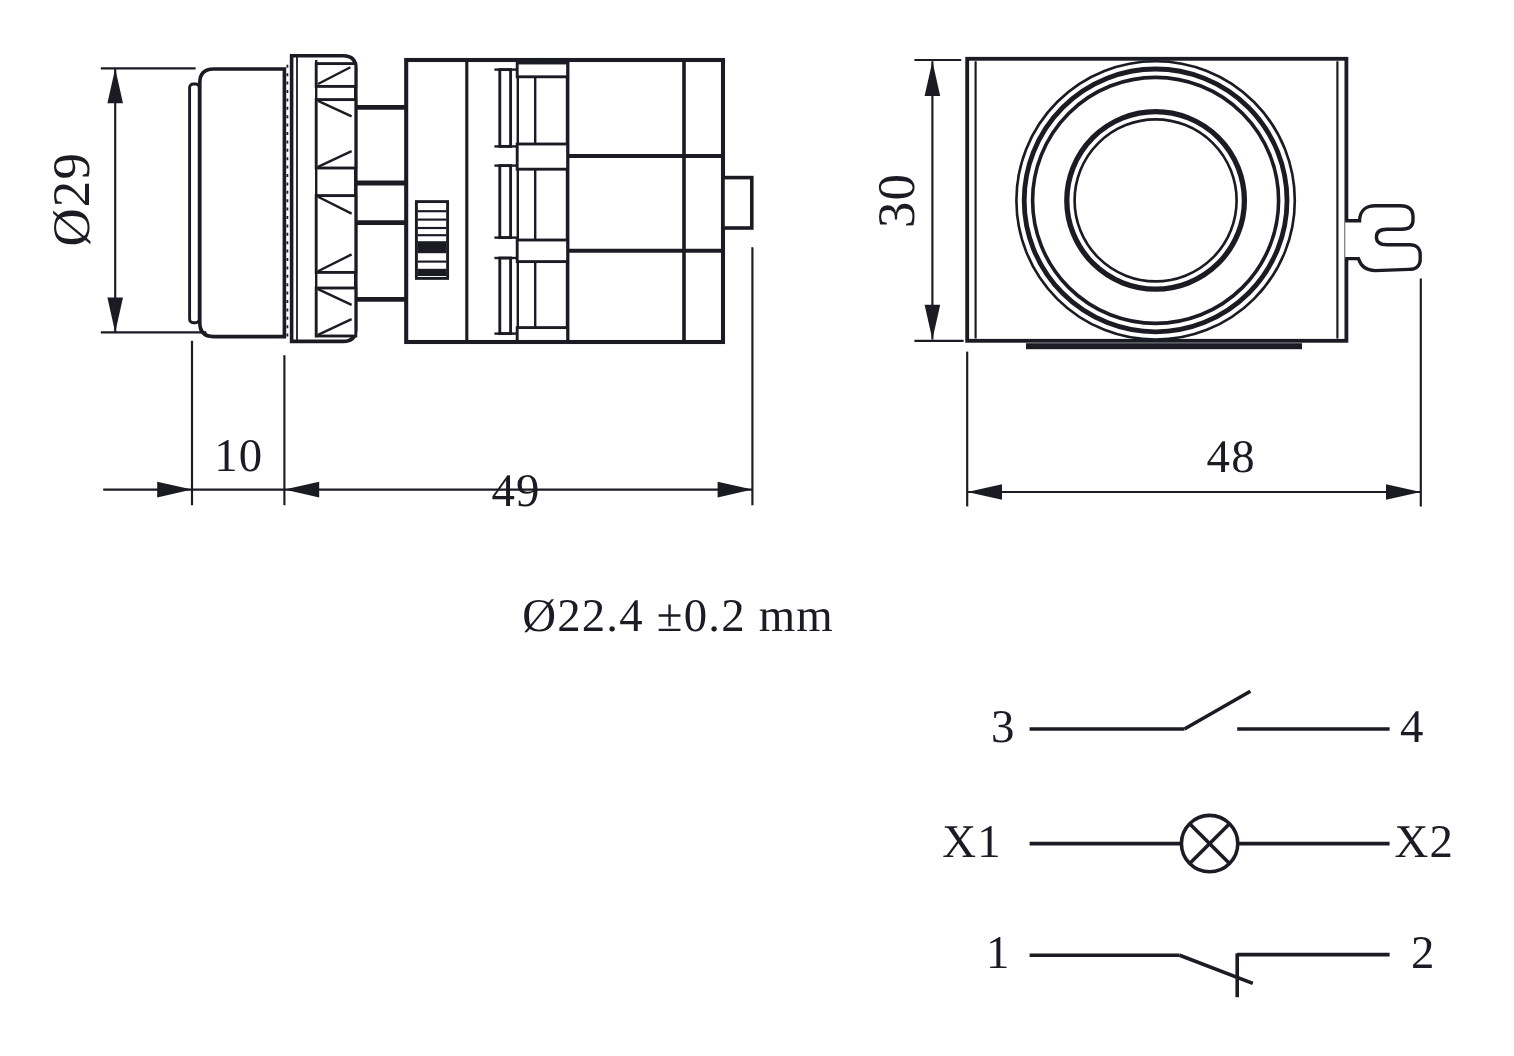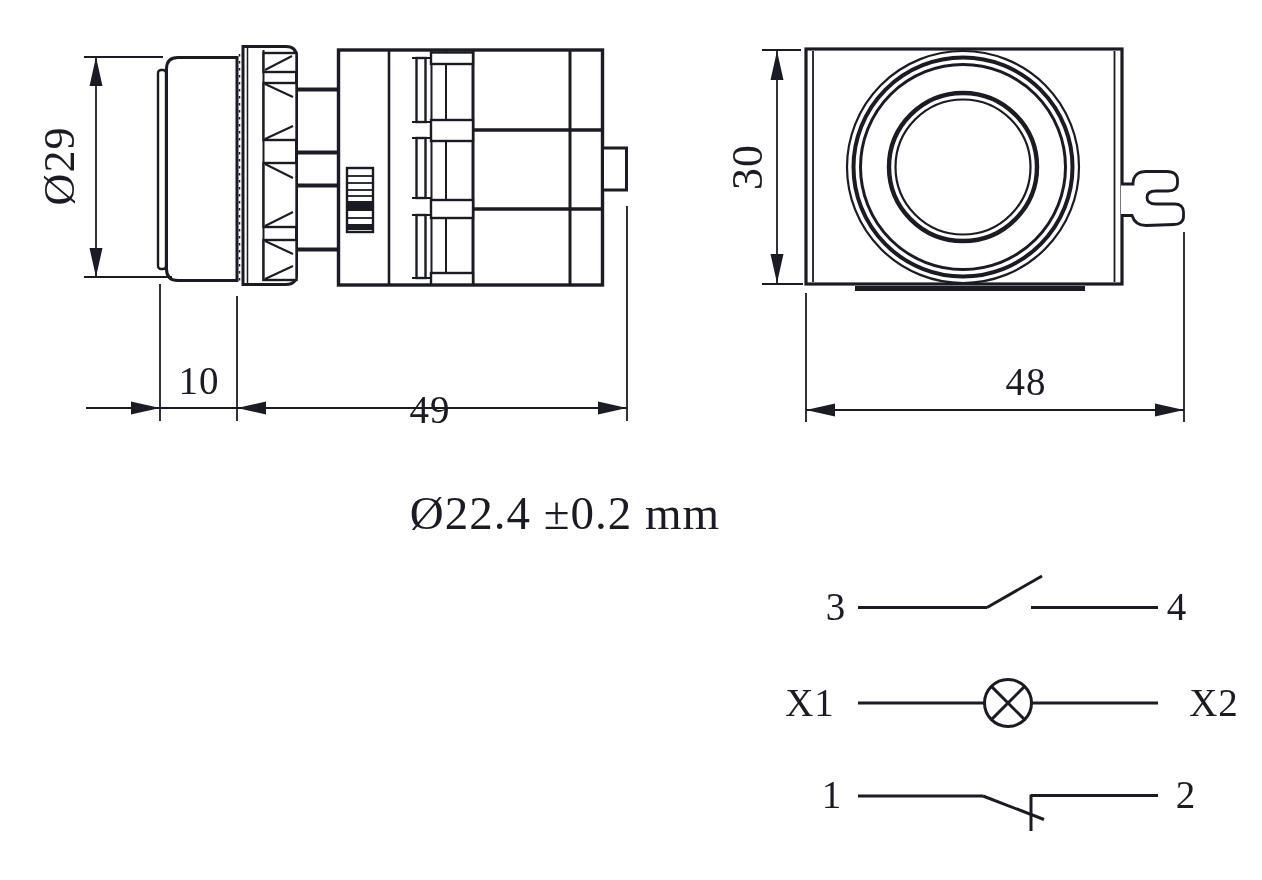--- a/index.html
+++ b/index.html
@@ -18,21 +18,21 @@
   .band{fill:#1b1b24;stroke:none;}
   .dim-label{
     position:absolute;
     transform:translate(-50%,-50%);
     font-size:39px;
     line-height:1;
     white-space:nowrap;
     letter-spacing:1px;
   }
   .rot{transform:translate(-50%,-50%) rotate(-90deg);}
-  .note-label{font-size:47px;letter-spacing:1px;}
+  .note-label{font-size:39px;letter-spacing:1px;}
 </style>
 </head>
 <body>
 
 <div class="canvas">
 
   <svg class="art" width="1262" height="880" viewBox="0 0 1262 880">
 
     <g>
 
@@ -203,18 +203,18 @@
   <div class="dim-label rot" style="left:748px;top:167px;font-size:44px;">30</div>
 
   <div class="dim-label" style="left:990px;top:381px;margin-left:36px;">48</div>
 
   <div class="dim-label note-label" style="left:565px;top:513px;">Ø22.4 ±0.2 mm</div>
 
   <div class="dim-label" style="left:836px;top:606px;">3</div>
   <div class="dim-label" style="left:1177px;top:606px;">4</div>
 
   <div class="dim-label" style="left:810px;top:702px;">X1</div>
-  <div class="dim-label" style="left:1187px;top:702px;margin-left:27px;">X2</div>
+  <div class="dim-label" style="left:1187px;top:702px;">X2</div>
 
   <div class="dim-label" style="left:832px;top:794px;">1</div>
   <div class="dim-label" style="left:1186px;top:794px;">2</div>
 
 </div>
 
 </body></html>

